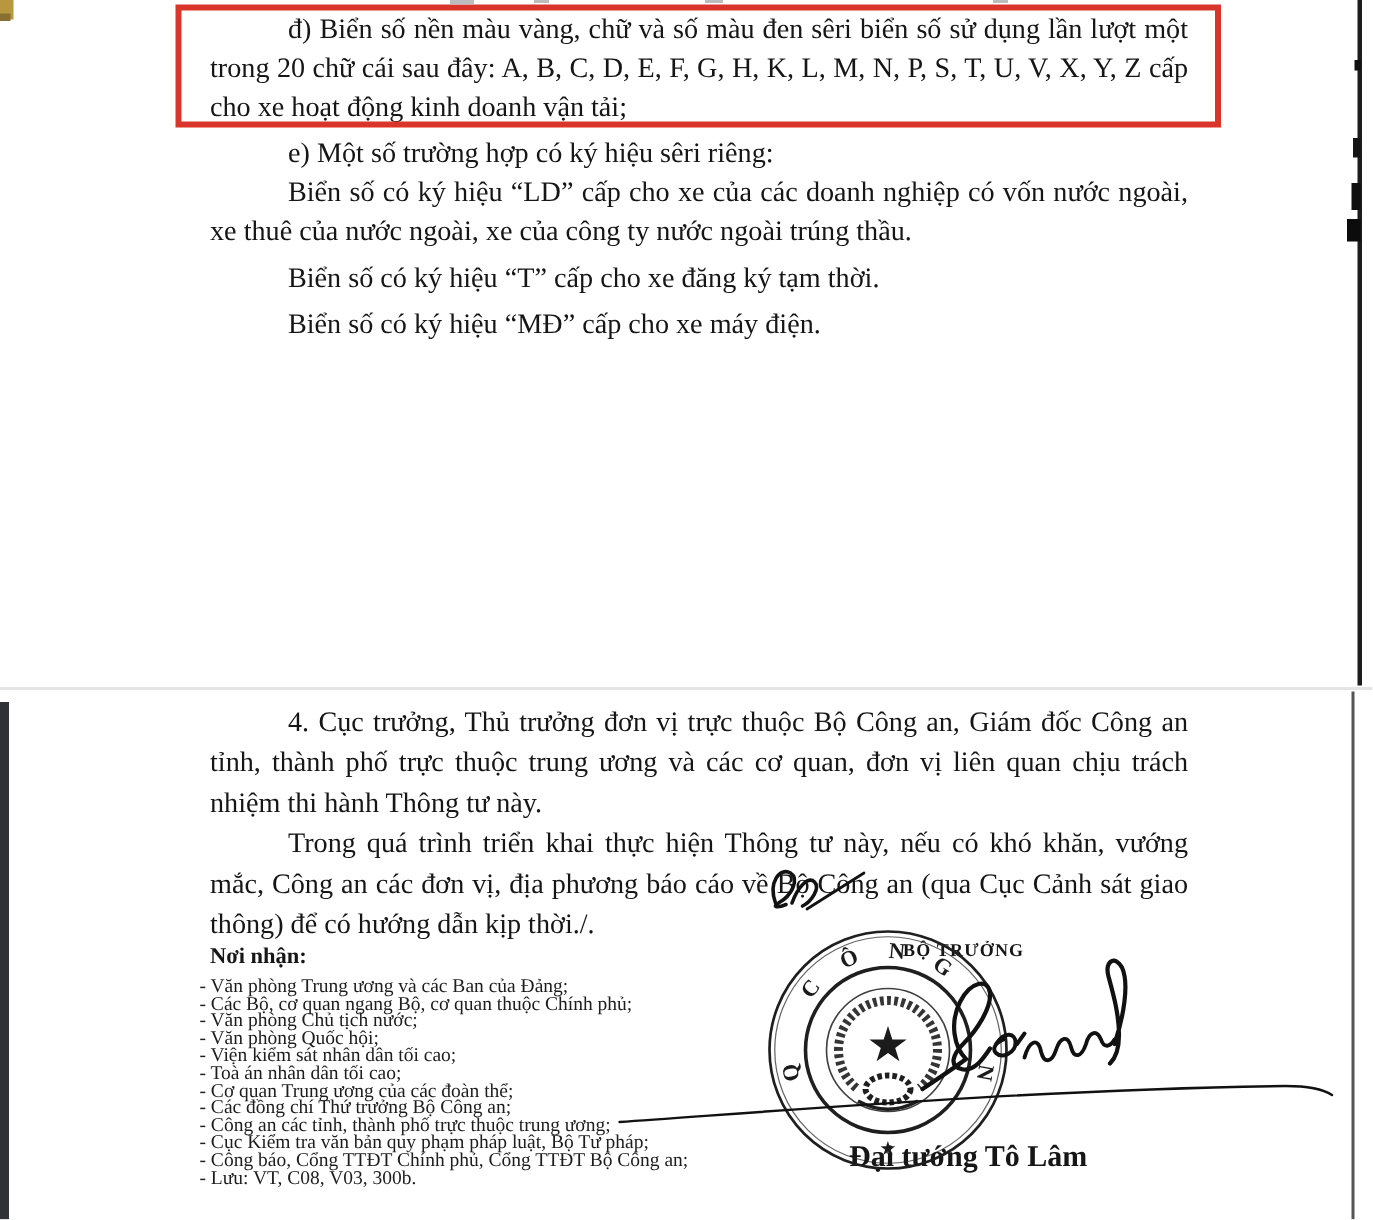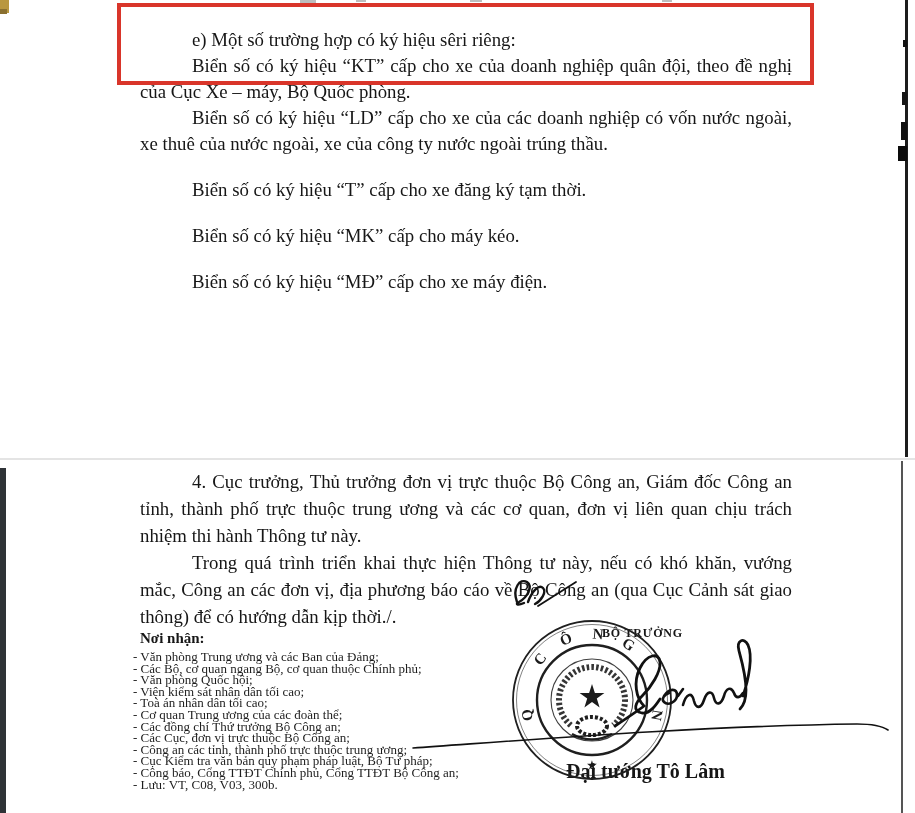--- a/index.html
+++ b/index.html
@@ -6,21 +6,21 @@
   .page{
     position:relative;width:915px;height:813px;background:#ffffff;
     font-family:"Liberation Serif","DejaVu Serif",serif;color:#161616;overflow:hidden;
   }
   
   .bodycol{
     position:absolute;left:140px;top:7px;width:652px;
     font-size:18.8px;line-height:26px;text-align:justify;z-index:1;
   }
   .para{margin:0;text-indent:52px;}
-  .para.sp{margin-top:20px;}
+  .para.sp{margin-top:5px;}
   .sec4{
     position:absolute;left:140px;top:468px;width:652px;
     font-size:18.8px;line-height:27px;text-align:justify;z-index:1;font-family:Liberation Serif, serif;
   }
   
   .redbox{
     position:absolute;left:117px;top:3px;width:689px;height:74px;
     border:4px solid #d9352a;z-index:3;pointer-events:none;
   }
   
@@ -62,51 +62,50 @@
   .rem.d{left:662px;width:10px;height:2px;}
 </style>
 </head>
 <body>
 
 <div class="page">
 
   <div class="redbox"></div>
 
   <div class="bodycol">
+    <p class="para">đ) Biển số nền màu vàng, chữ và số màu đen sêri biển số sử dụng lần lượt một trong 20 chữ cái sau đây: A, B, C, D, E, F, G, H, K, L, M, N, P, S, T, U, V, X, Y, Z cấp cho xe hoạt động kinh doanh vận tải;</p>
     <p class="para sp">e) Một số trường hợp có ký hiệu sêri riêng:</p>
-    <p class="para">Biển số có ký hiệu “KT” cấp cho xe của doanh nghiệp quân đội, theo đề nghị của Cục Xe – máy, Bộ Quốc phòng.</p>
     <p class="para">Biển số có ký hiệu “LD” cấp cho xe của các doanh nghiệp có vốn nước ngoài, xe thuê của nước ngoài, xe của công ty nước ngoài trúng thầu.</p>
     <p class="para sp">Biển số có ký hiệu “T” cấp cho xe đăng ký tạm thời.</p>
-    <p class="para sp">Biển số có ký hiệu “MK” cấp cho máy kéo.</p>
     <p class="para sp">Biển số có ký hiệu “MĐ” cấp cho xe máy điện.</p>
   </div>
 
   <div class="sec4">
     <p class="para">4. Cục trưởng, Thủ trưởng đơn vị trực thuộc Bộ Công an, Giám đốc Công an tỉnh, thành phố trực thuộc trung ương và các cơ quan, đơn vị liên quan chịu trách nhiệm thi hành Thông tư này.</p>
     <p class="para">Trong quá trình triển khai thực hiện Thông tư này, nếu có khó khăn, vướng mắc, Công an các đơn vị, địa phương báo cáo về Bộ Công an (qua Cục Cảnh sát giao thông) để có hướng dẫn kịp thời./.</p>
   </div>
 
   <svg class="initials-svg" width="78" height="34" viewBox="0 0 78 34">
     <g fill="none" stroke="#121212" stroke-width="2.4" stroke-linecap="round">
       <path d="M12,27 C7,13 15,3 22,7 C28,11 23,22 14,27 C10,29 12,31 19,28"></path>
       <path d="M23,27 C27,16 34,9 38,13 C42,17 36,26 30,29"></path>
       <path d="M33,31 L71,7" stroke-width="1.8"></path>
     </g>
   </svg>
 
   <div class="recipients-header">Nơi nhận:</div>
   <div class="recipients">
     <div>- Văn phòng Trung ương và các Ban của Đảng;</div>
     <div>- Các Bộ, cơ quan ngang Bộ, cơ quan thuộc Chính phủ;</div>
+    <div>- Văn phòng Chủ tịch nước;</div>
     <div>- Văn phòng Quốc hội;</div>
     <div>- Viện kiểm sát nhân dân tối cao;</div>
     <div>- Toà án nhân dân tối cao;</div>
     <div>- Cơ quan Trung ương của các đoàn thể;</div>
     <div>- Các đồng chí Thứ trưởng Bộ Công an;</div>
-    <div>- Các Cục, đơn vị trực thuộc Bộ Công an;</div>
     <div>- Công an các tỉnh, thành phố trực thuộc trung ương;</div>
     <div>- Cục Kiểm tra văn bản quy phạm pháp luật, Bộ Tư pháp;</div>
     <div>- Công báo, Cổng TTĐT Chính phủ, Cổng TTĐT Bộ Công an;</div>
     <div>- Lưu: VT, C08, V03, 300b.</div>
   </div>
 
   <div class="minister-title">BỘ TRƯỞNG</div>
   <div class="signer-name">Đại tướng Tô Lâm</div>
 
   <svg class="seal-svg" width="168" height="168" viewBox="0 0 168 168">

